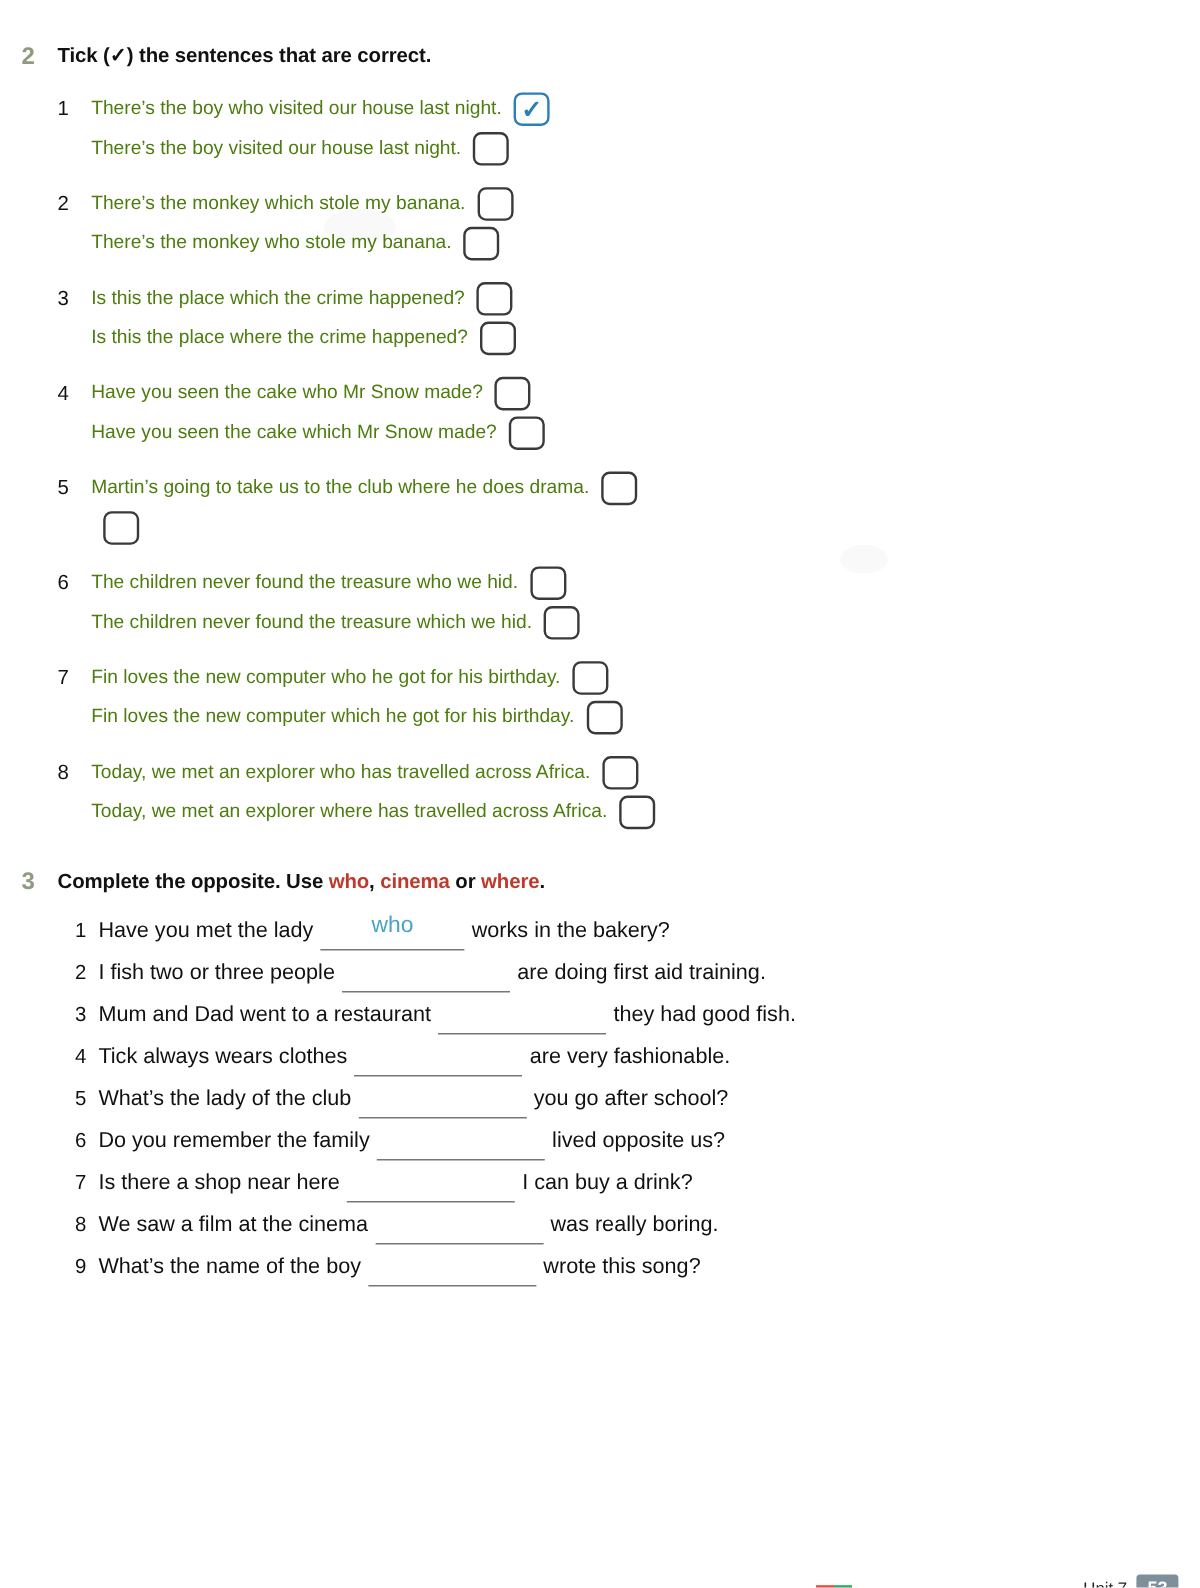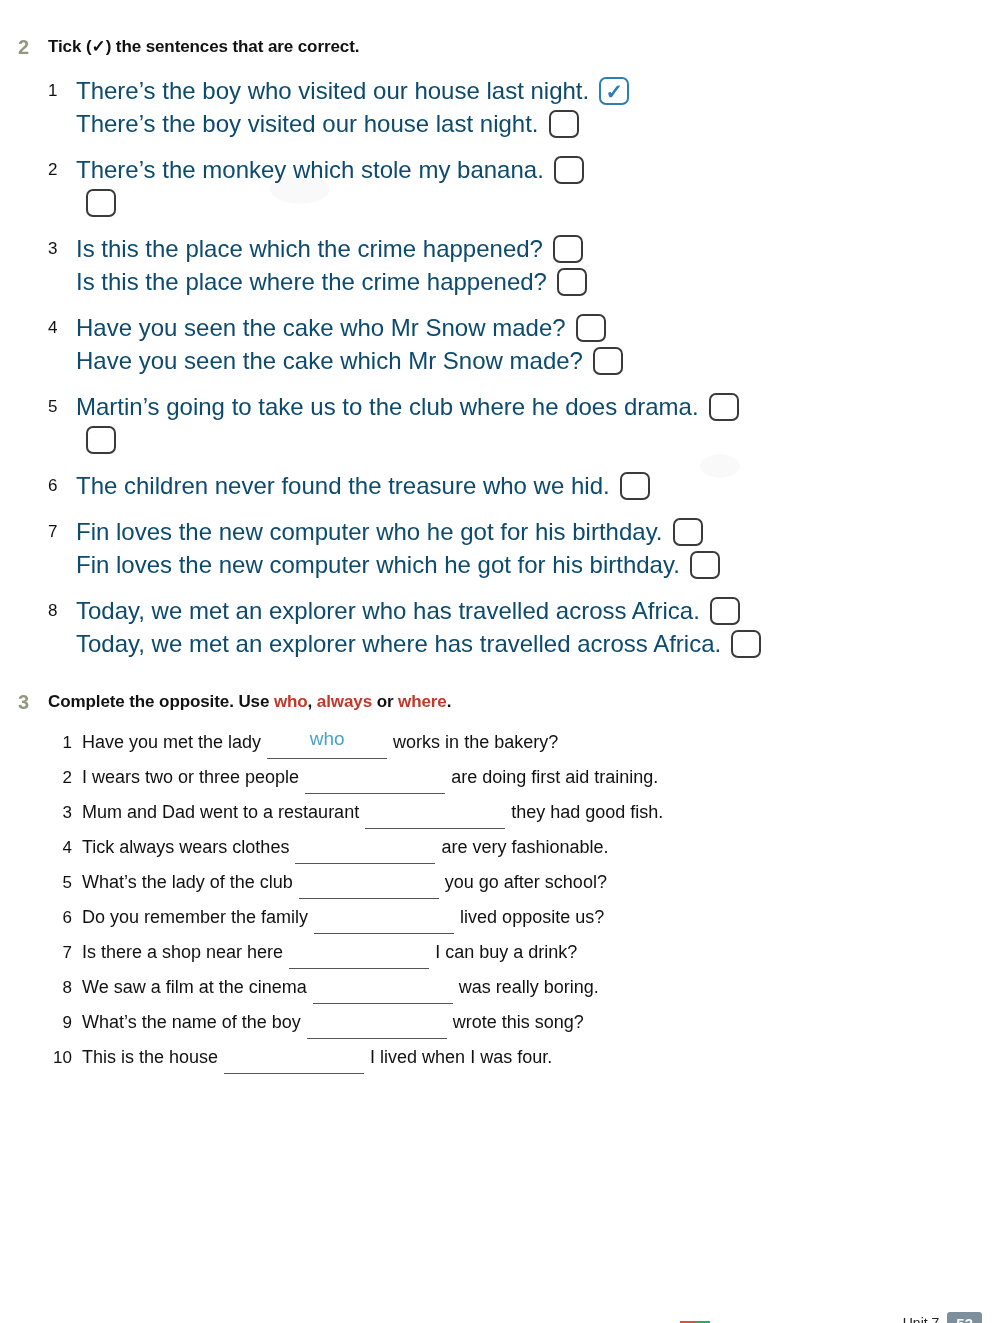--- a/index.html
+++ b/index.html
@@ -66,22 +66,22 @@
 
   .q-idx {
     width: 28px;
     flex: 0 0 28px;
     font-size: 17px;
     color: #111;
   }
   .q-idx.blank { visibility: hidden; }
 
   .q-text {
-    font-size: 24px;
-    color: #0c4a6e;
+    font-size: 16px;
+    color: #4d7c0f;
     white-space: nowrap;
   }
 
   .tickbox {
     width: 30px;
     height: 28px;
     border: 2px solid #3a3a3a;
     border-radius: 7px;
     margin-left: 10px;
     box-sizing: border-box;
@@ -238,20 +238,21 @@
         <div class="q-group">
           <div class="q-line">
             <div class="q-idx">2</div>
             <div class="q-text">There’s the monkey which stole my banana.</div>
             <div class="tickbox">
               <span class="mark"></span>
             </div>
           </div>
           <div class="q-line">
             <div class="q-idx blank">2</div>
+            <div class="q-text">There’s the monkey who stole my banana.</div>
             <div class="tickbox">
               <span class="mark"></span>
             </div>
           </div>
         </div>
         <div class="q-group">
           <div class="q-line">
             <div class="q-idx">3</div>
             <div class="q-text">Is this the place which the crime happened?</div>
             <div class="tickbox">
@@ -294,20 +295,27 @@
             <div class="q-idx blank">5</div>
             <div class="tickbox">
               <span class="mark"></span>
             </div>
           </div>
         </div>
         <div class="q-group">
           <div class="q-line">
             <div class="q-idx">6</div>
             <div class="q-text">The children never found the treasure who we hid.</div>
+            <div class="tickbox">
+              <span class="mark"></span>
+            </div>
+          </div>
+          <div class="q-line">
+            <div class="q-idx blank">6</div>
+            <div class="q-text">The children never found the treasure which we hid.</div>
             <div class="tickbox">
               <span class="mark"></span>
             </div>
           </div>
         </div>
         <div class="q-group">
           <div class="q-line">
             <div class="q-idx">7</div>
             <div class="q-text">Fin loves the new computer who he got for his birthday.</div>
             <div class="tickbox">
@@ -338,31 +346,31 @@
             </div>
           </div>
         </div>
       </div>
   </div>
 
   <div id="ex3">
     <div class="ex-header">
       <div class="ex-num">3</div>
       <div class="ex-title">
-        <span>Complete the opposite. Use </span><span class="kw">who</span><span>, </span><span class="kw">always</span><span> or </span><span class="kw">where</span><span>.</span>
+        <span>Complete the opposite. Use </span><span class="kw">who</span><span>, </span><span class="kw">cinema</span><span> or </span><span class="kw">where</span><span>.</span>
       </div>
     </div>
     <div id="ex3-body" class="c-list">
         <div class="c-line">
           <div class="c-idx">1</div>
           <div class="c-text"><span>Have you met the lady</span><span class="blankline" style="width: 120px;"><span class="ans">who</span></span><span>works in the bakery?</span></div>
         </div>
         <div class="c-line">
           <div class="c-idx">2</div>
-          <div class="c-text"><span>I wears two or three people</span><span class="blankline" style="width: 140px;"><span class="ans"></span></span><span>are doing first aid training.</span></div>
+          <div class="c-text"><span>I fish two or three people</span><span class="blankline" style="width: 140px;"><span class="ans"></span></span><span>are doing first aid training.</span></div>
         </div>
         <div class="c-line">
           <div class="c-idx">3</div>
           <div class="c-text"><span>Mum and Dad went to a restaurant</span><span class="blankline" style="width: 140px;"><span class="ans"></span></span><span>they had good fish.</span></div>
         </div>
         <div class="c-line">
           <div class="c-idx">4</div>
           <div class="c-text"><span>Tick always wears clothes</span><span class="blankline" style="width: 140px;"><span class="ans"></span></span><span>are very fashionable.</span></div>
         </div>
         <div class="c-line">
@@ -377,24 +385,20 @@
           <div class="c-idx">7</div>
           <div class="c-text"><span>Is there a shop near here</span><span class="blankline" style="width: 140px;"><span class="ans"></span></span><span>I can buy a drink?</span></div>
         </div>
         <div class="c-line">
           <div class="c-idx">8</div>
           <div class="c-text"><span>We saw a film at the cinema</span><span class="blankline" style="width: 140px;"><span class="ans"></span></span><span>was really boring.</span></div>
         </div>
         <div class="c-line">
           <div class="c-idx">9</div>
           <div class="c-text"><span>What’s the name of the boy</span><span class="blankline" style="width: 140px;"><span class="ans"></span></span><span>wrote this song?</span></div>
-        </div>
-        <div class="c-line">
-          <div class="c-idx">10</div>
-          <div class="c-text"><span>This is the house</span><span class="blankline" style="width: 140px;"><span class="ans"></span></span><span>I lived when I was four.</span></div>
         </div>
       </div>
   </div>
 
   <div class="footer">
     <div class="unit-label">Unit 7</div>
     <div class="page-badge">53</div>
   </div>
 
   <div class="lw-brand">

